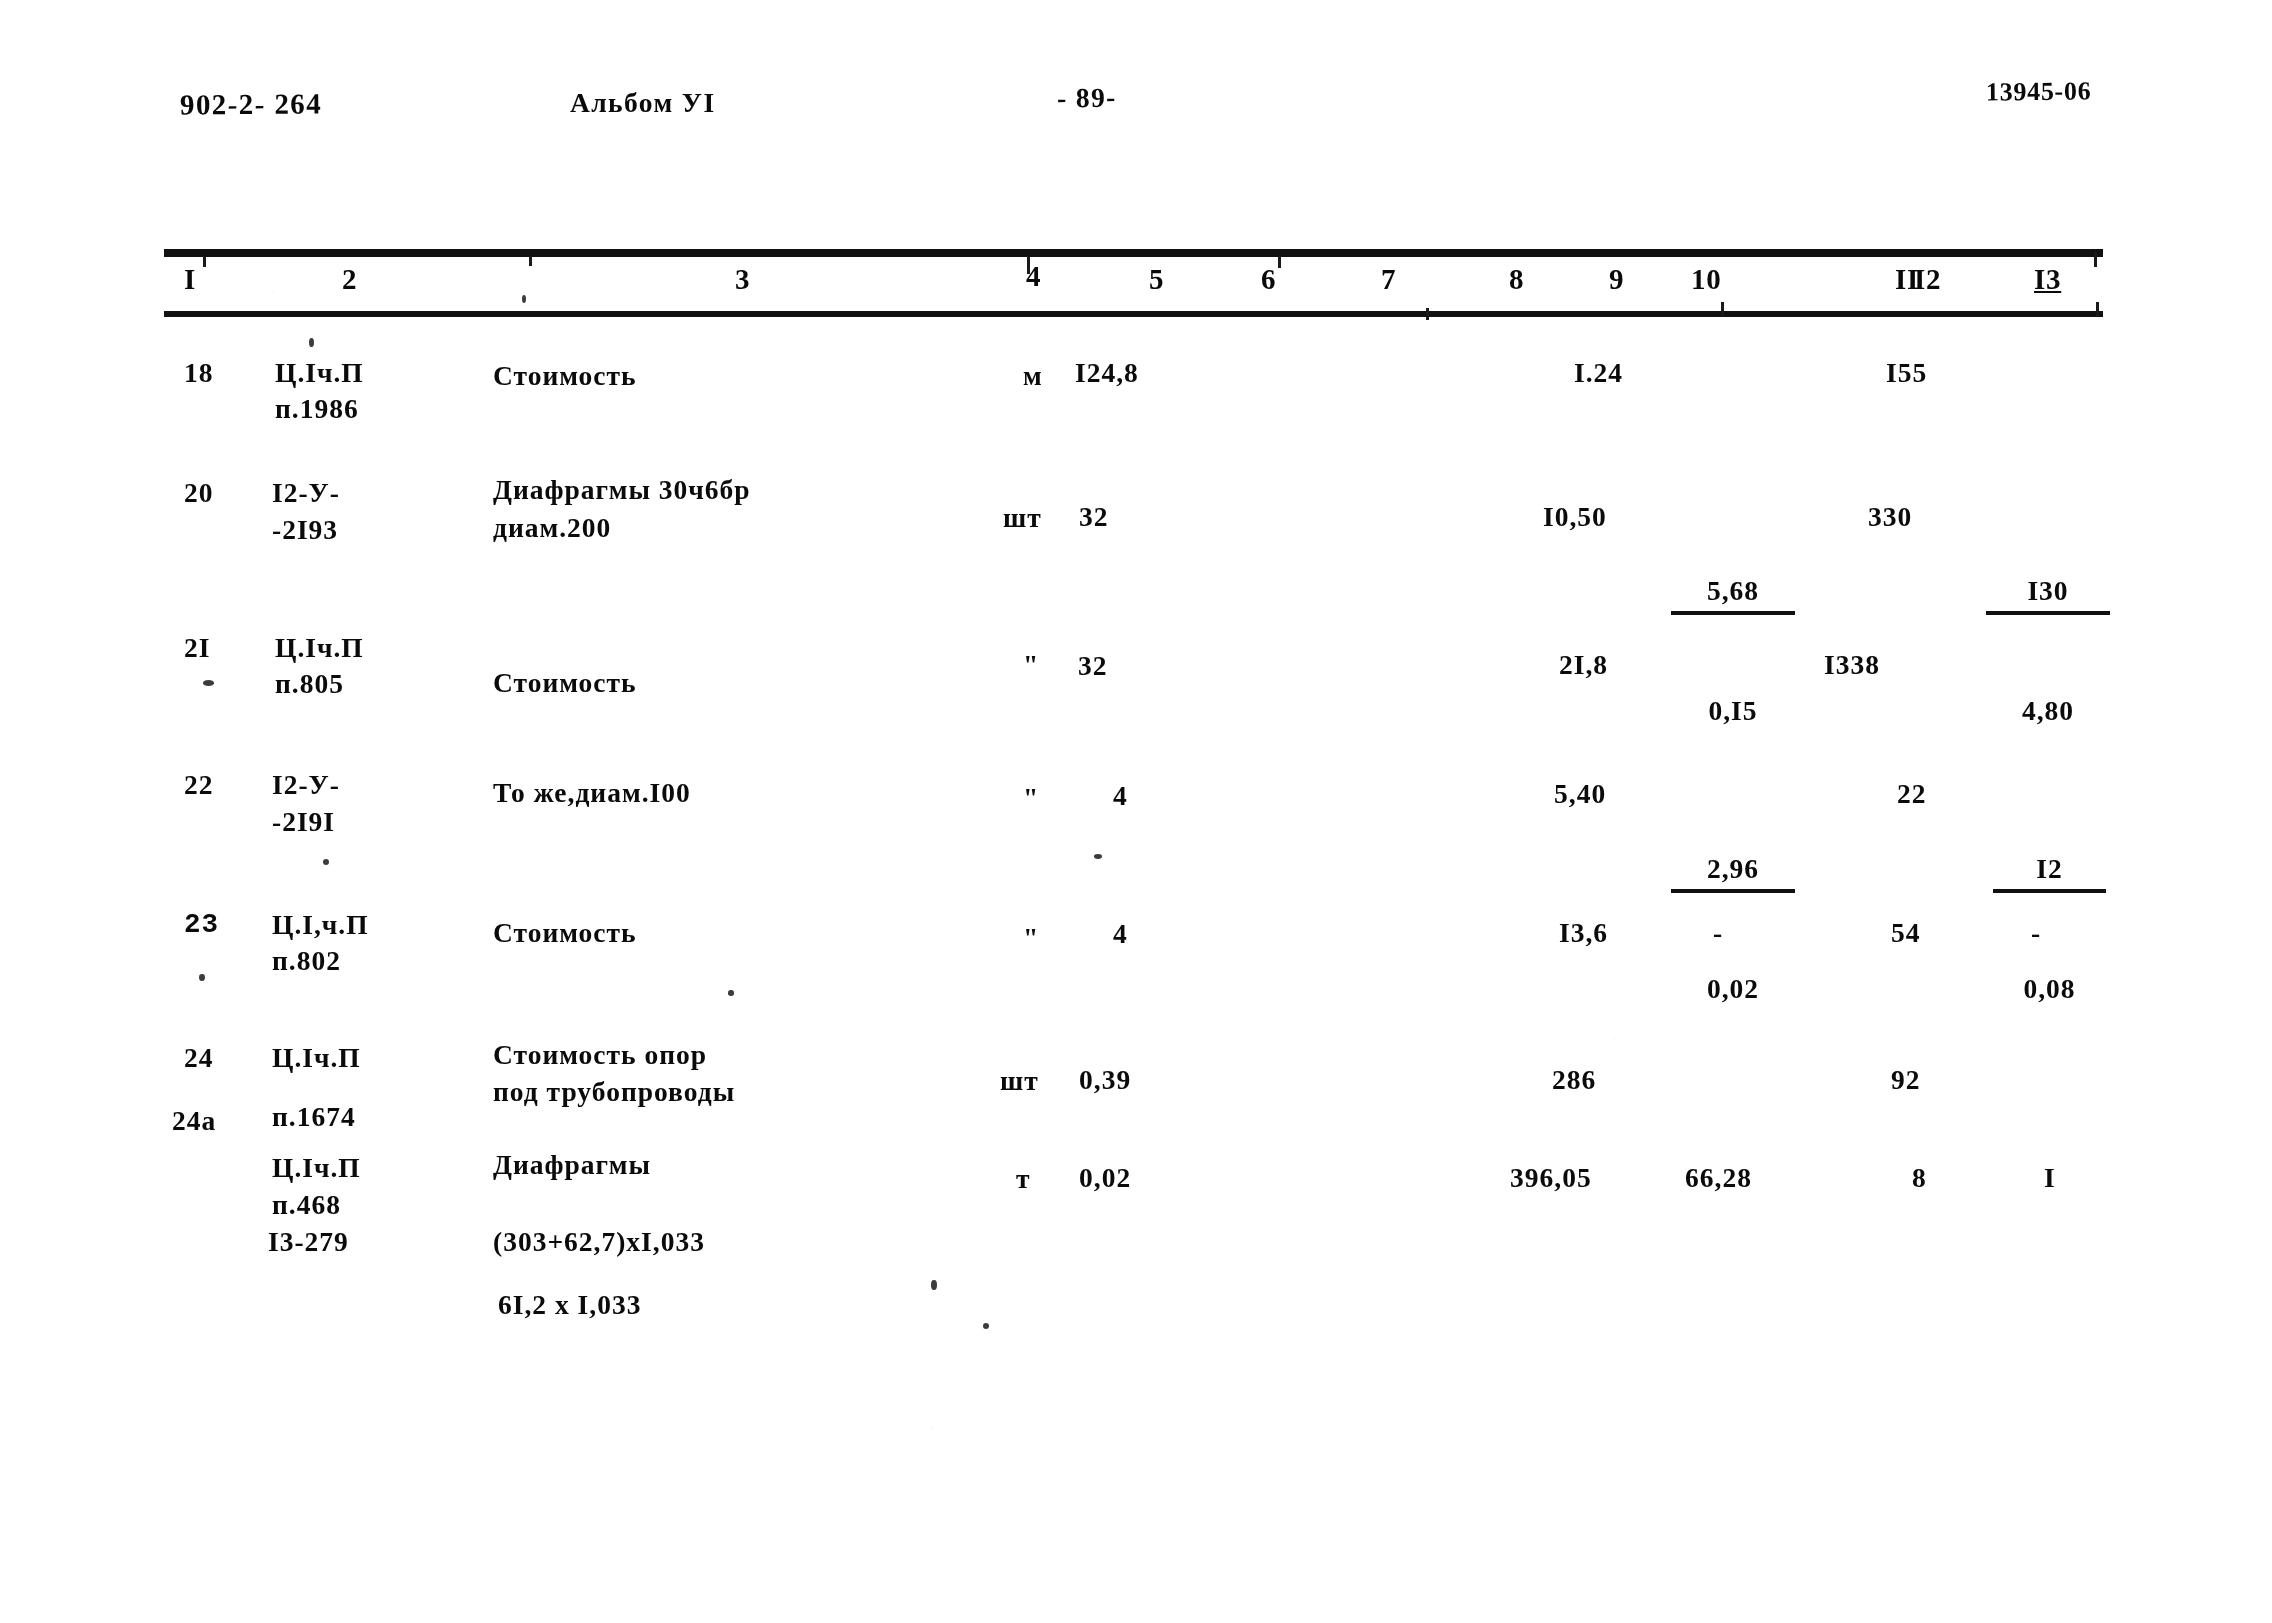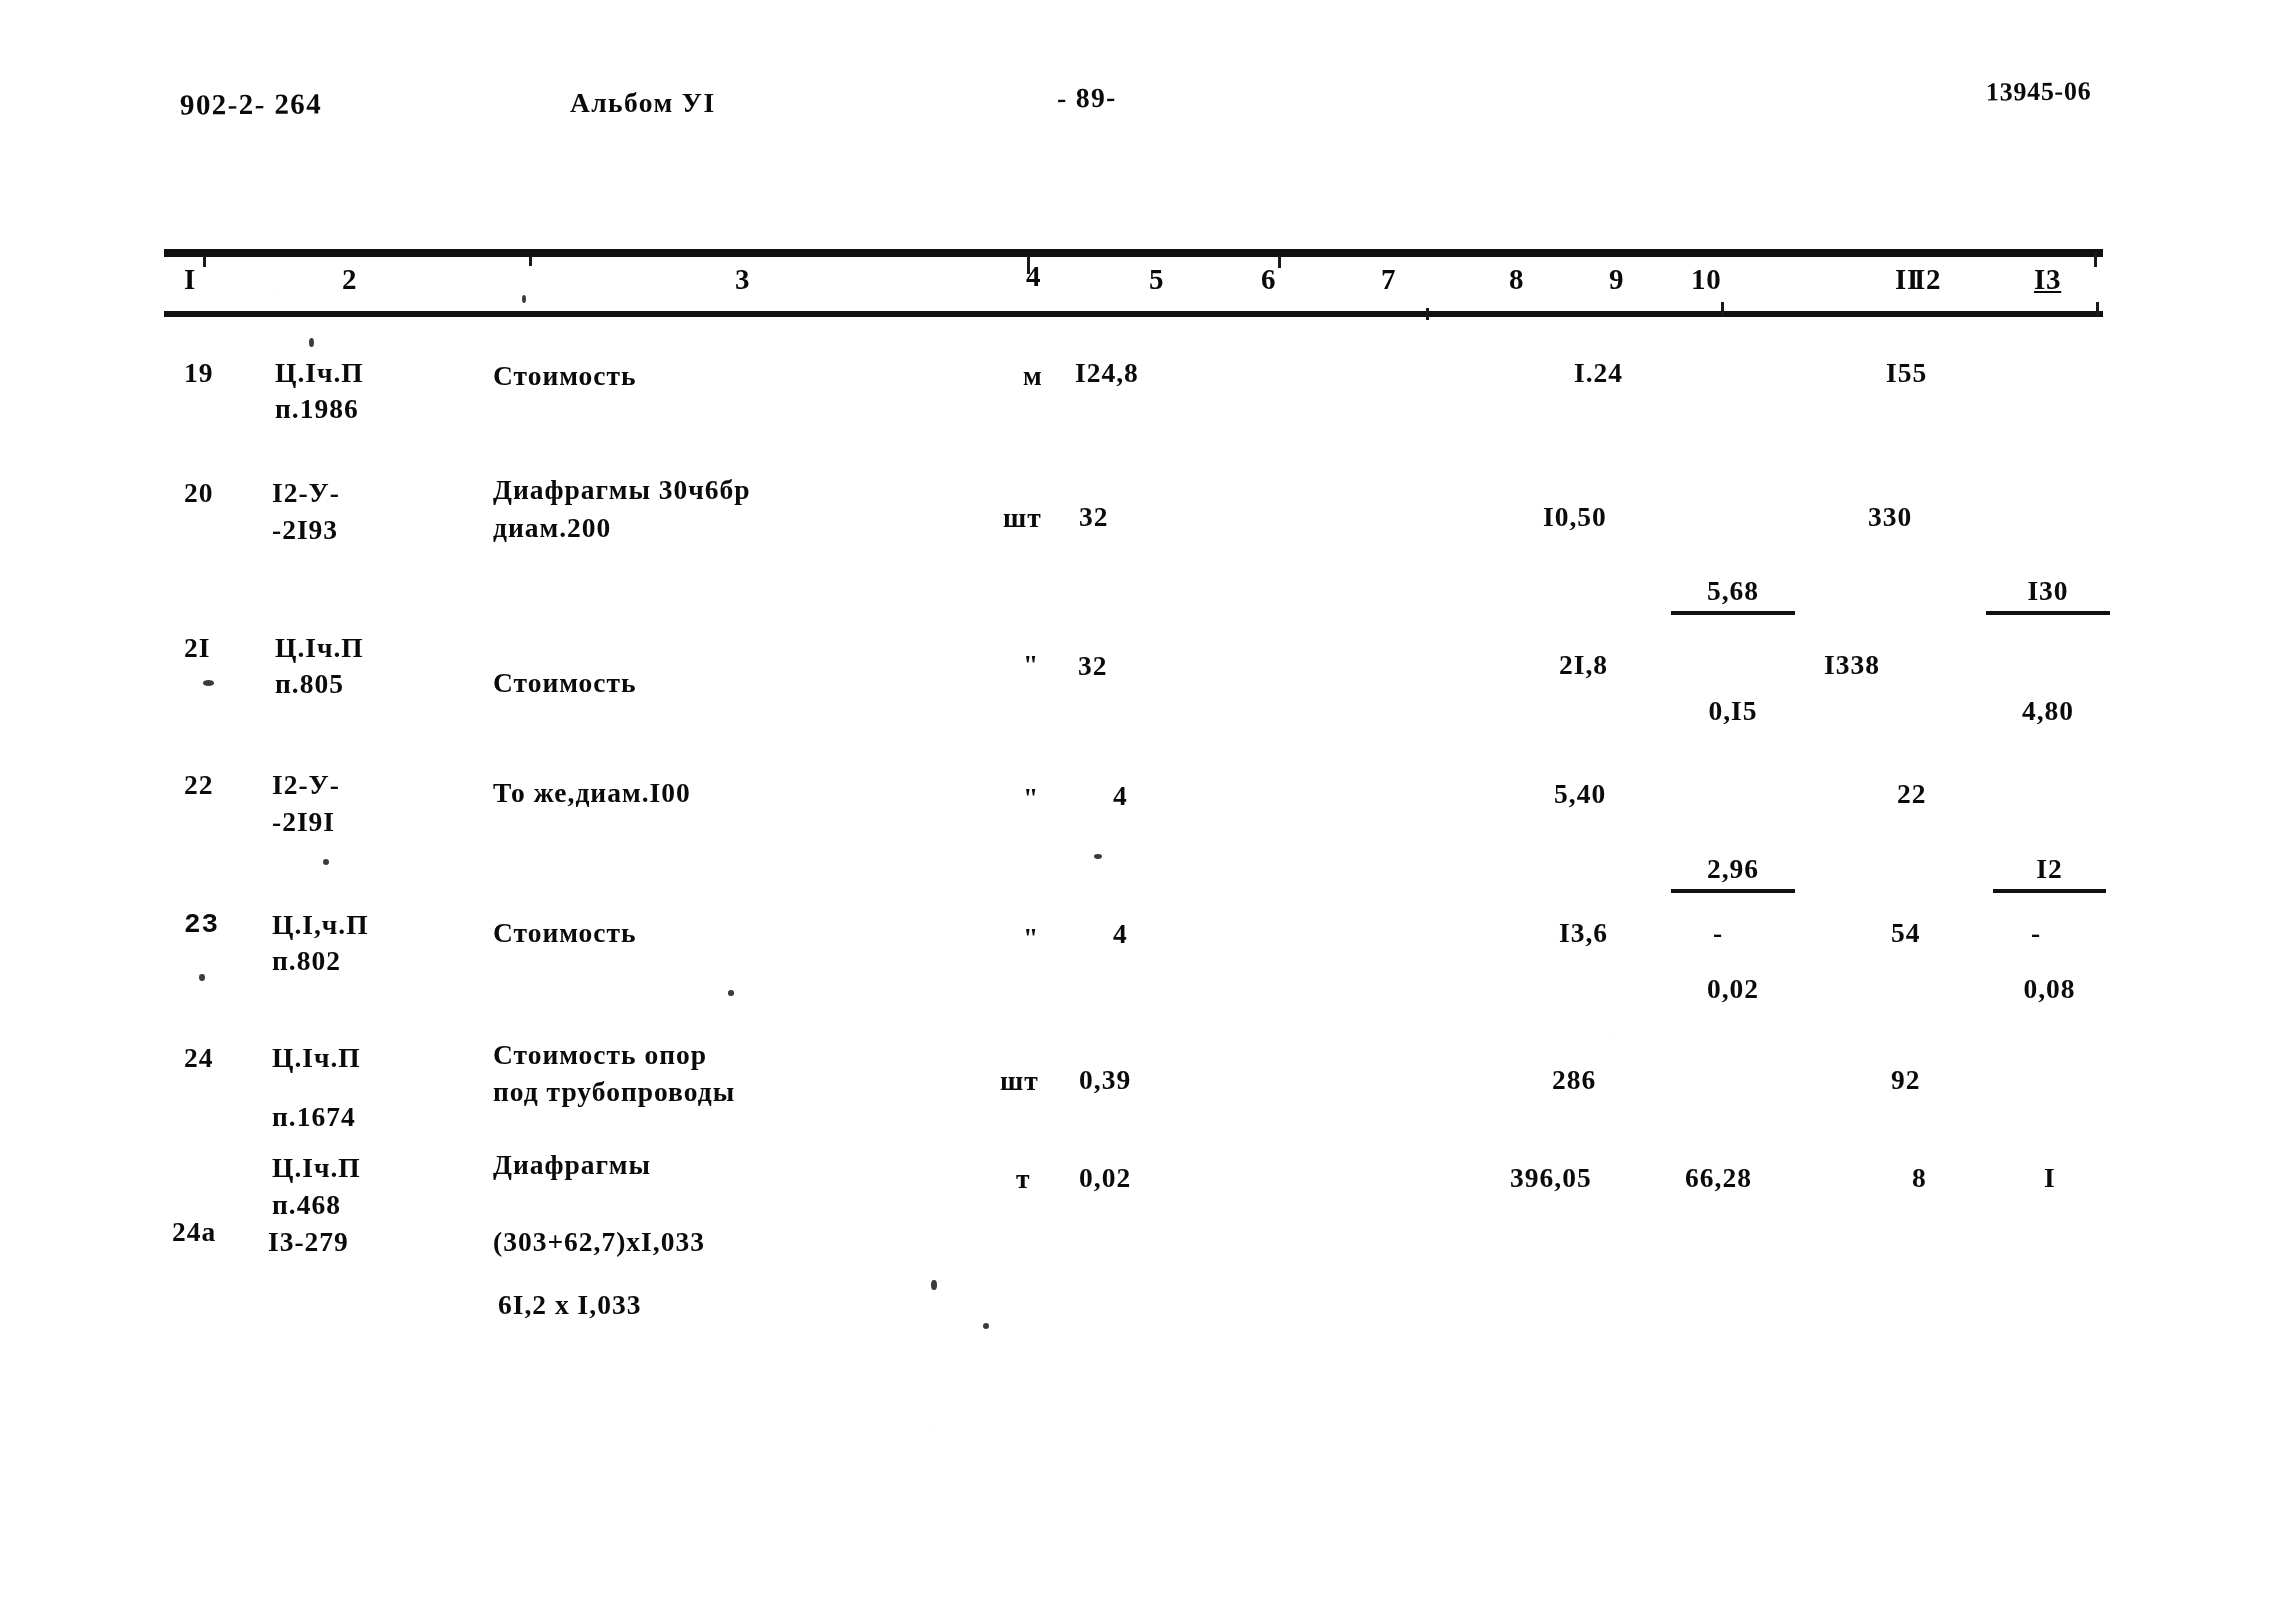--- a/index.html
+++ b/index.html
@@ -138,21 +138,21 @@
   <div class="tw colnum" style="left:1261px;">6</div>
   <div class="tw colnum" style="left:1381px;">7</div>
   <div class="tw colnum" style="left:1509px;">8</div>
   <div class="tw colnum" style="left:1609px;">9</div>
   <div class="tw colnum" style="left:1691px;">10</div>
   <div class="tw colnum" style="left:1895px;">II</div>
   <div class="tw colnum" style="left:1914px;">I2</div>
   <div class="tw colnum" style="left:2034px;text-decoration:underline;">I3</div>
 
   <div class="cell">
-    <span class="cell" style="left:184px;  top:354px;">19</span>
+    <span class="cell" style="left:184px;  top:354px;">18</span>
     <span class="cell" style="left:275px;  top:354px;">Ц.Iч.П</span>
     <span class="cell" style="left:275px;  top:390px;">п.1986</span>
     <span class="cell" style="left:493px;  top:357px;">Стоимость</span>
     <span class="cell" style="left:1023px; top:357px;">м</span>
     <span class="cell" style="left:1075px; top:354px;">I24,8</span>
     <span class="cell" style="left:1574px; top:354px;">I.24</span>
     <span class="cell" style="left:1886px; top:354px;">I55</span>
   </div>
 
   <div class="cell">
@@ -224,21 +224,21 @@
     <span class="cell" style="left:272px;  top:1075px;margin-top:23px;">п.1674</span>
     <span class="cell" style="left:493px;  top:1036px;">Стоимость опор</span>
     <span class="cell" style="left:493px;  top:1073px;">под трубопроводы</span>
     <span class="cell" style="left:1000px; top:1062px;">шт</span>
     <span class="cell" style="left:1079px; top:1061px;">0,39</span>
     <span class="cell" style="left:1552px; top:1061px;">286</span>
     <span class="cell" style="left:1891px; top:1061px;">92</span>
   </div>
 
   <div class="cell">
-    <span class="cell" style="left:172px;  top:1213px;font-family:Liberation Serif, serif;">24а</span>
+    <span class="cell" style="left:172px;  top:1102px;font-family:Liberation Serif, serif;">24а</span>
     <span class="cell" style="left:272px;  top:1149px;">Ц.Iч.П</span>
     <span class="cell" style="left:272px;  top:1186px;">п.468</span>
     <span class="cell" style="left:268px;  top:1223px;">I3-279</span>
     <span class="cell" style="left:493px;  top:1146px;">Диафрагмы</span>
     <span class="cell" style="left:493px;  top:1223px;">(303+62,7)хI,033</span>
     <span class="cell" style="left:498px;  top:1286px;">6I,2 х I,033</span>
     <span class="cell" style="left:1016px; top:1160px;">т</span>
     <span class="cell" style="left:1079px; top:1159px;">0,02</span>
     <span class="cell" style="left:1510px; top:1159px;">396,05</span>
     <span class="cell" style="left:1685px; top:1159px;">66,28</span>

